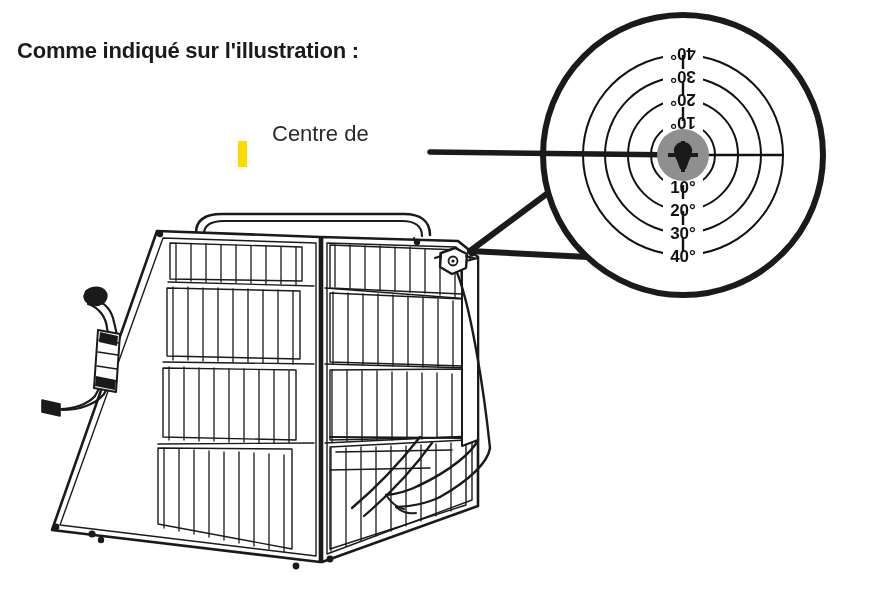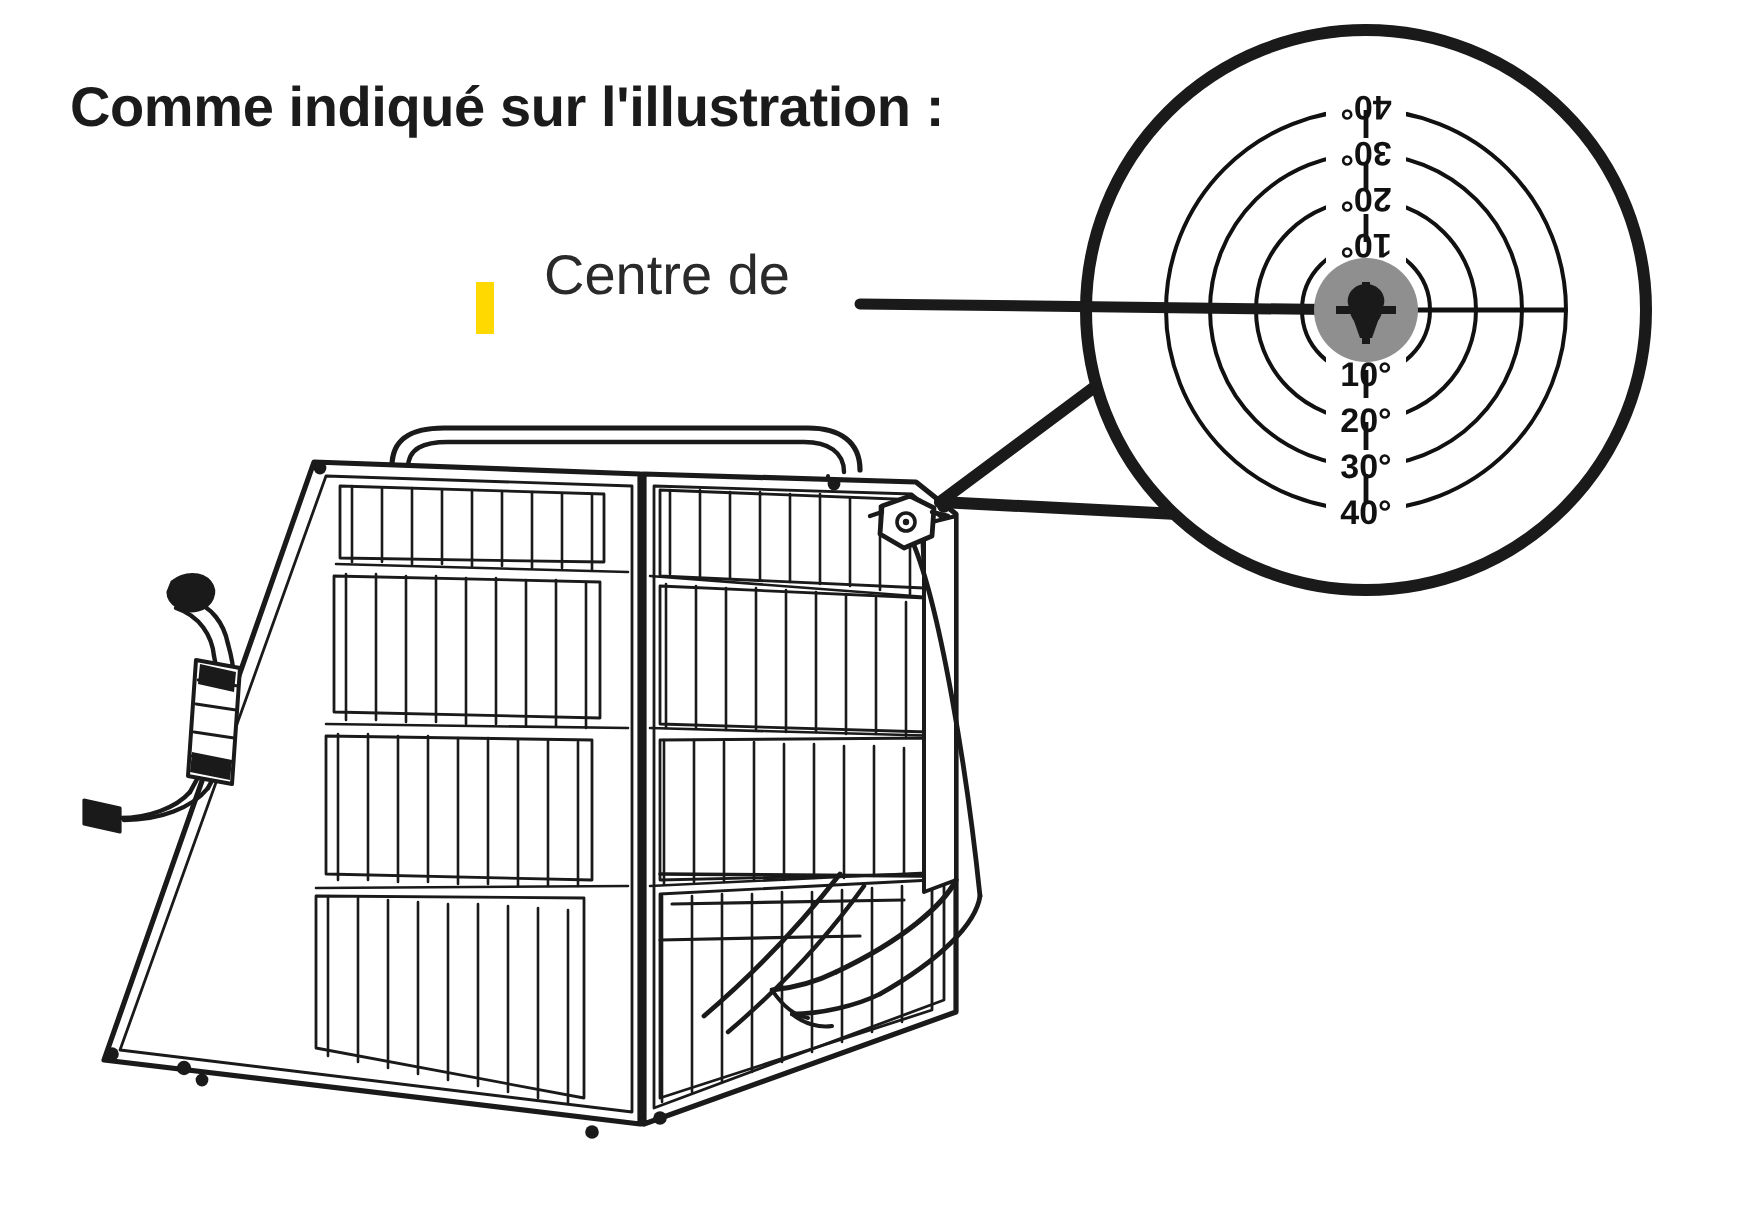--- a/index.html
+++ b/index.html
@@ -17,34 +17,34 @@
     color: #1b1b1b;
   }
   #page-root {
     position: absolute;
     left: 0; top: 0;
     width: 872px;
     height: 611px;
   }
   .heading {
     position: absolute;
-    left: 35px;
+    left: 17px;
     top: 38px;
-    font-size: 28px;
+    font-size: 22px;
     font-weight: bold;
     letter-spacing: -0.2px;
     color: #1b1b1b;
     white-space: nowrap;
   }
   .callout-label {
     position: absolute;
     left: 272px;
     top: 118px;
     width: 170px;
-    font-size: 28px;
+    font-size: 22px;
     font-weight: normal;
     line-height: 1.45;
     color: #2a2a2a;
   }
   .yellow-marker {
     position: absolute;
     left: 238px;
     top: 141px;
     width: 9px;
     height: 26px;

